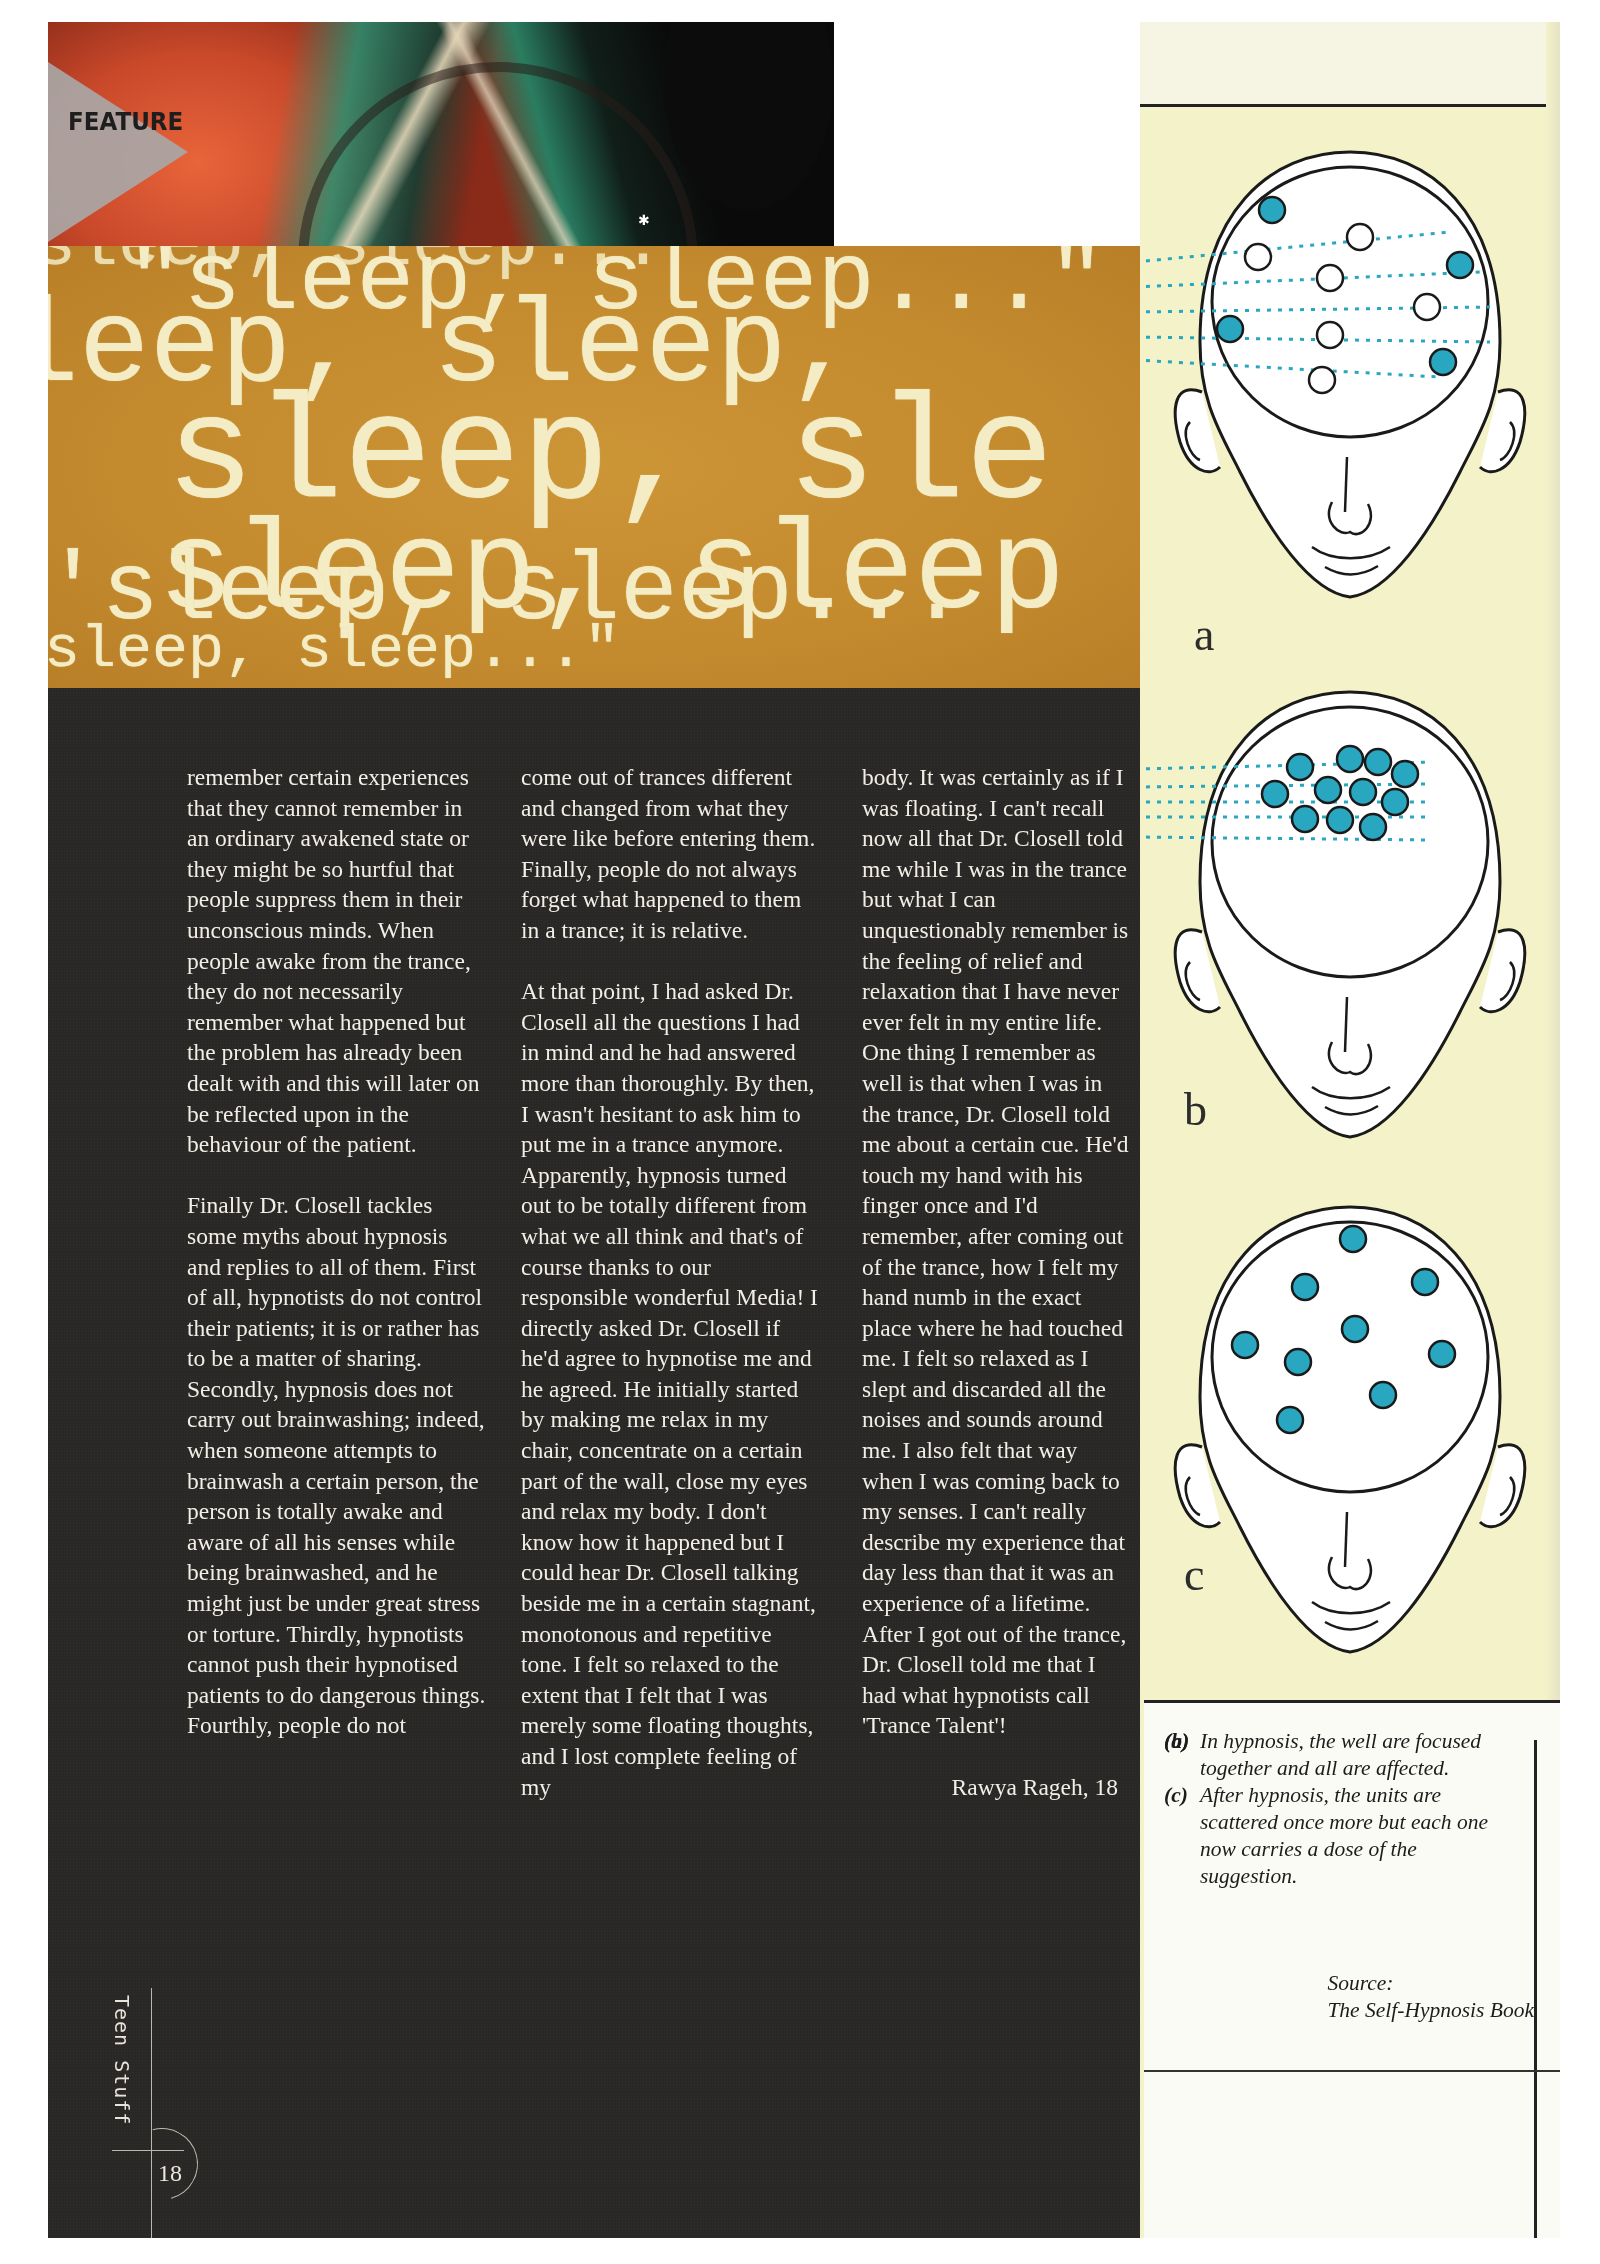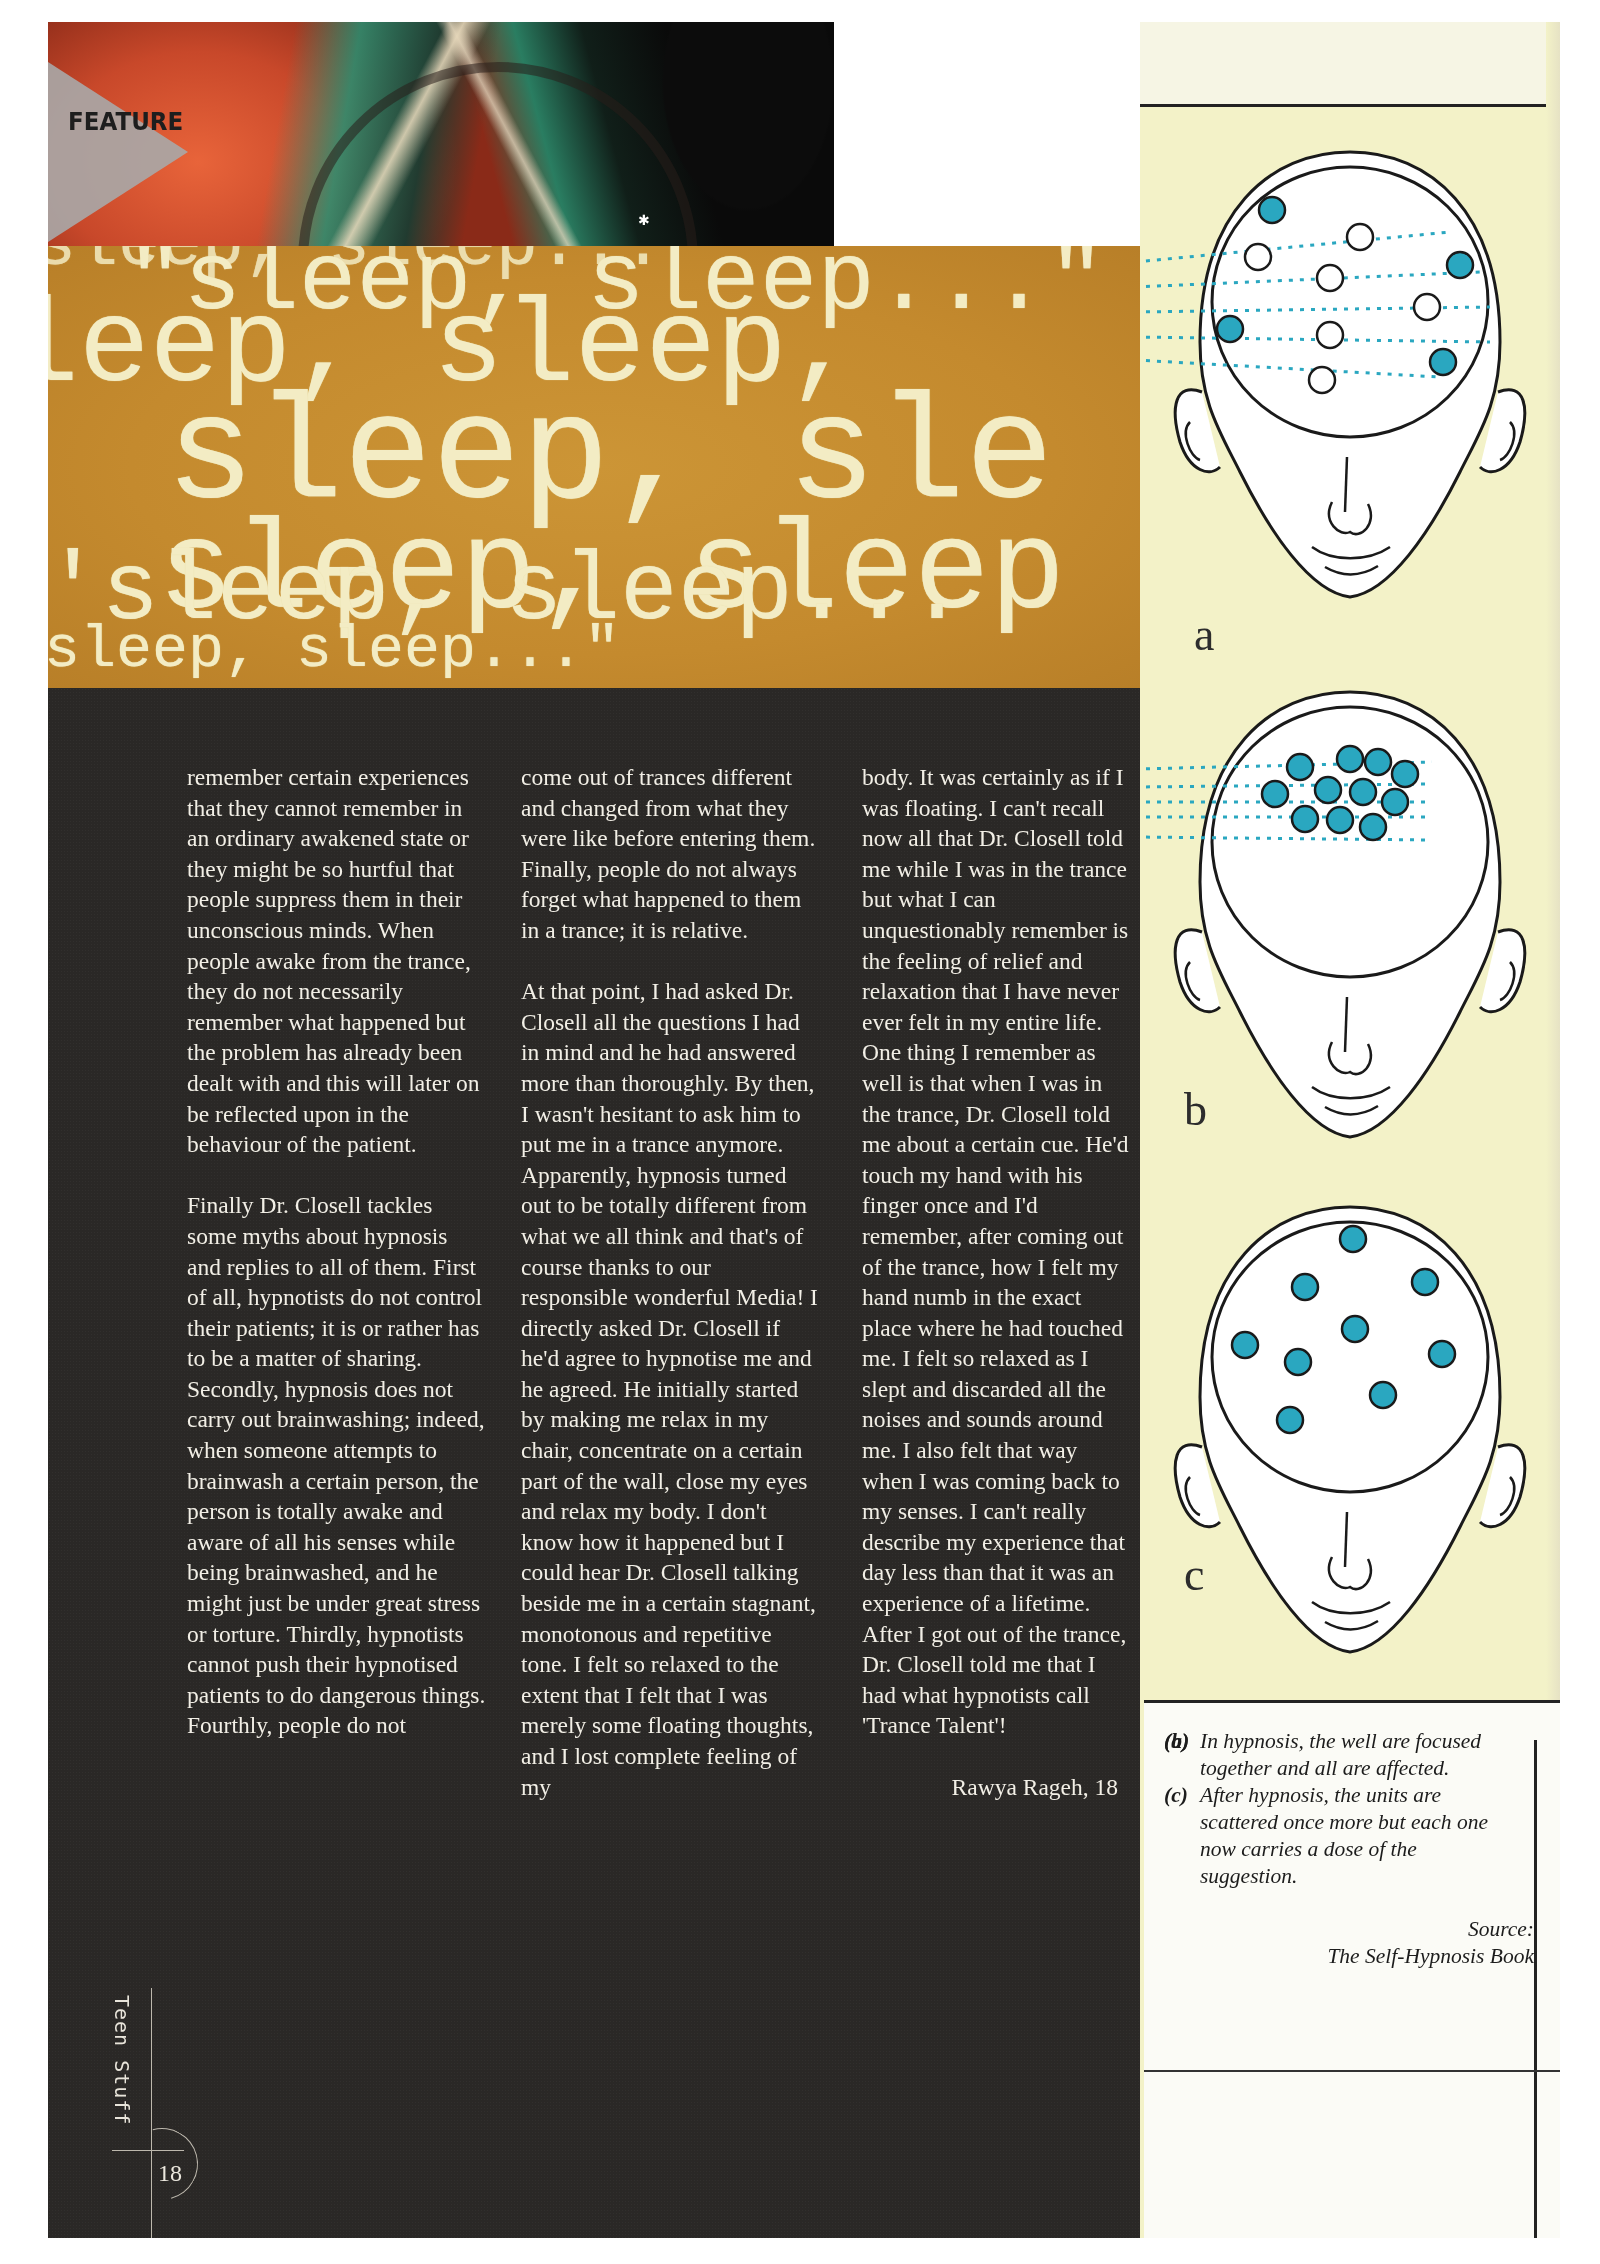--- a/index.html
+++ b/index.html
@@ -107,21 +107,21 @@
   }
   .caption-rule-top { position: absolute; left: 1144px; top: 1700px; width: 416px; height: 3px; background: #222; }
   .caption-rule-right { position: absolute; left: 1534px; top: 1740px; width: 3px; height: 498px; background: #222; }
   .caption-rule-bottom { position: absolute; left: 1144px; top: 2070px; width: 416px; height: 2px; background: #333; }
   .caption-list {
     position: absolute; left: 1164px; top: 1728px; width: 340px; margin: 0; padding: 0; list-style: none;
     font-family: "Liberation Serif", "DejaVu Serif", serif; font-style: italic; font-size: 21.5px; line-height: 27px; color: #1c1c1c;
   }
   .caption-list li { position: relative; padding-left: 36px; }
   .caption-list .key { position: absolute; left: 0; top: 0; font-weight: bold; }
-  .caption-source { position: absolute; right: 66px; top: 1916px; text-align: right;
+  .caption-source { position: absolute; right: 66px; top: 1970px; text-align: left;
     font-family: "Liberation Serif", "DejaVu Serif", serif; font-style: italic; font-size: 21.5px; line-height: 27px; color: #1c1c1c; }
 </style>
 </head>
 <body>
 
 <div class="page">
 
   <div class="hero-photo">
     <div class="gray-wedge"></div>
     <div class="arc"></div>

